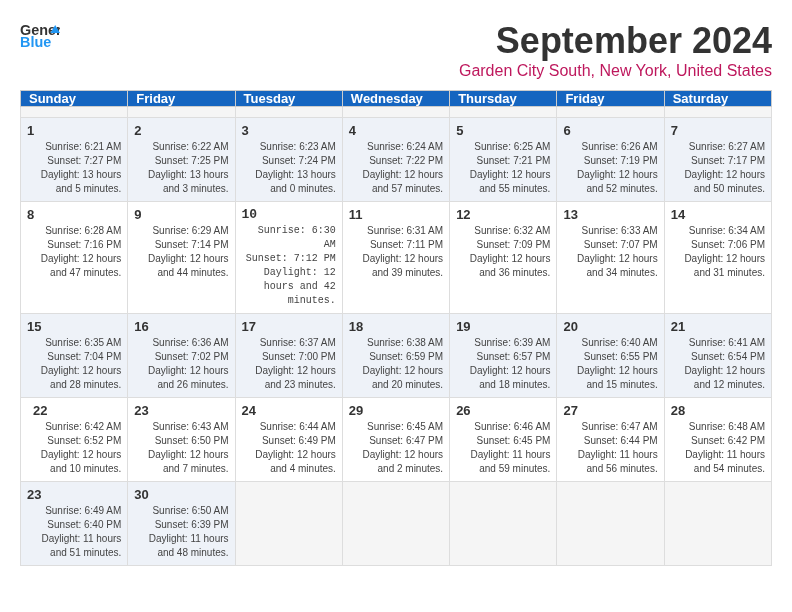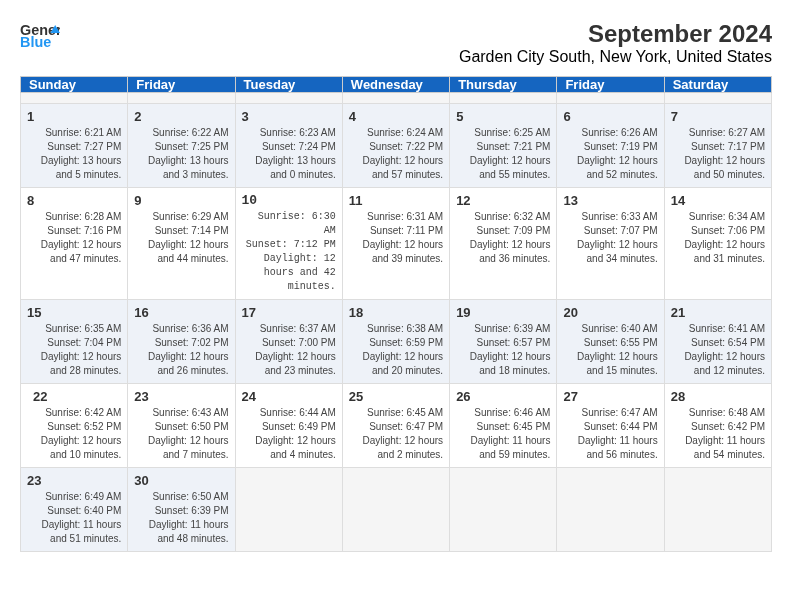--- a/index.html
+++ b/index.html
@@ -27,27 +27,27 @@
     }
     .logo-row {
       display: flex;
       align-items: center;
       gap: 2px;
     }
     .title-section {
       text-align: right;
     }
     .month-title {
-      font-size: 24px;
+      font-size: 36px;
       font-weight: bold;
       color: #333;
     }
     .location-title {
       font-size: 16px;
-      color: #000000;
+      color: #be185d;
     }
     .calendar {
       width: 100%;
       border-collapse: collapse;
     }
     .calendar th {
       background-color: #1565C0;
       color: white;
       padding: 0 8px;
       text-align: left;
@@ -220,21 +220,21 @@
         </td>
         <td style="background: rgb(255, 255, 255);">
           <span class="day-number">23</span>
           <div class="day-info">Sunrise: 6:43 AM<br>Sunset: 6:50 PM<br>Daylight: 12 hours and 7 minutes.</div>
         </td>
         <td style="background: rgb(255, 255, 255);">
           <span class="day-number">24</span>
           <div class="day-info">Sunrise: 6:44 AM<br>Sunset: 6:49 PM<br>Daylight: 12 hours and 4 minutes.</div>
         </td>
         <td style="background: rgb(255, 255, 255);">
-          <span class="day-number">25</span>
+          <span class="day-number">29</span>
           <div class="day-info">Sunrise: 6:45 AM<br>Sunset: 6:47 PM<br>Daylight: 12 hours and 2 minutes.</div>
         </td>
         <td style="background: rgb(255, 255, 255);">
           <span class="day-number">26</span>
           <div class="day-info">Sunrise: 6:46 AM<br>Sunset: 6:45 PM<br>Daylight: 11 hours and 59 minutes.</div>
         </td>
         <td style="background: rgb(255, 255, 255);">
           <span class="day-number">27</span>
           <div class="day-info">Sunrise: 6:47 AM<br>Sunset: 6:44 PM<br>Daylight: 11 hours and 56 minutes.</div>
         </td>

